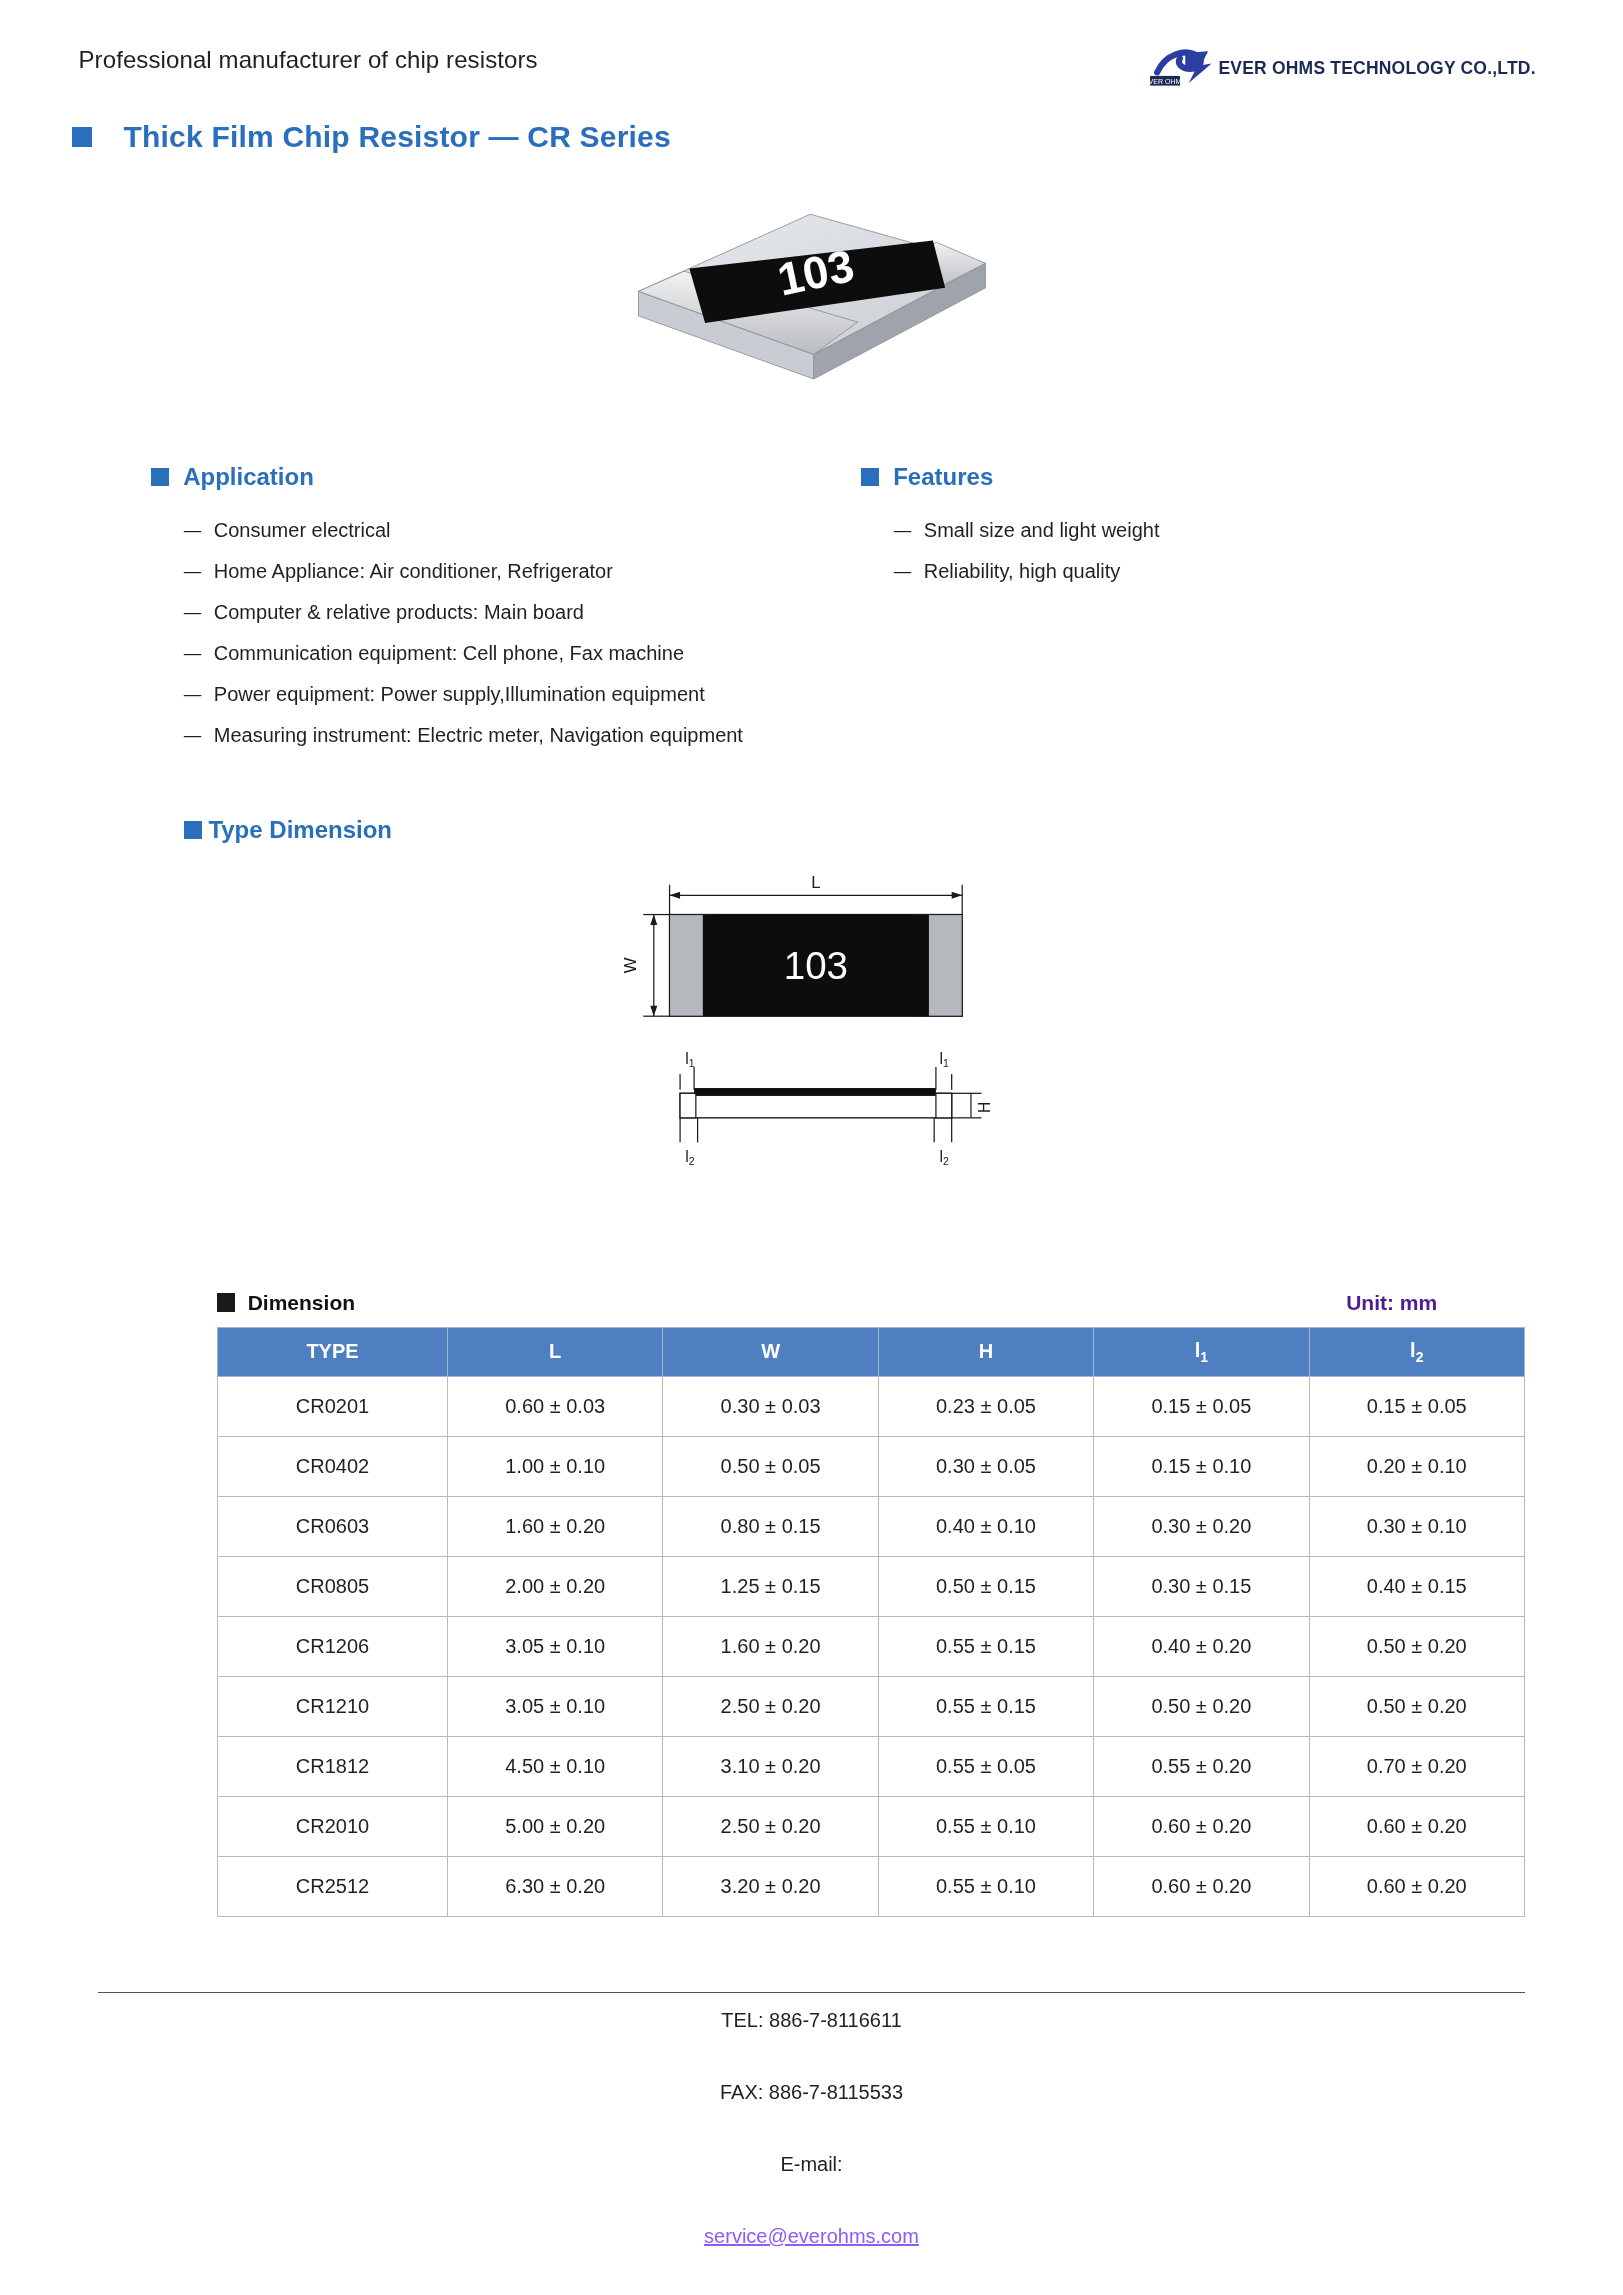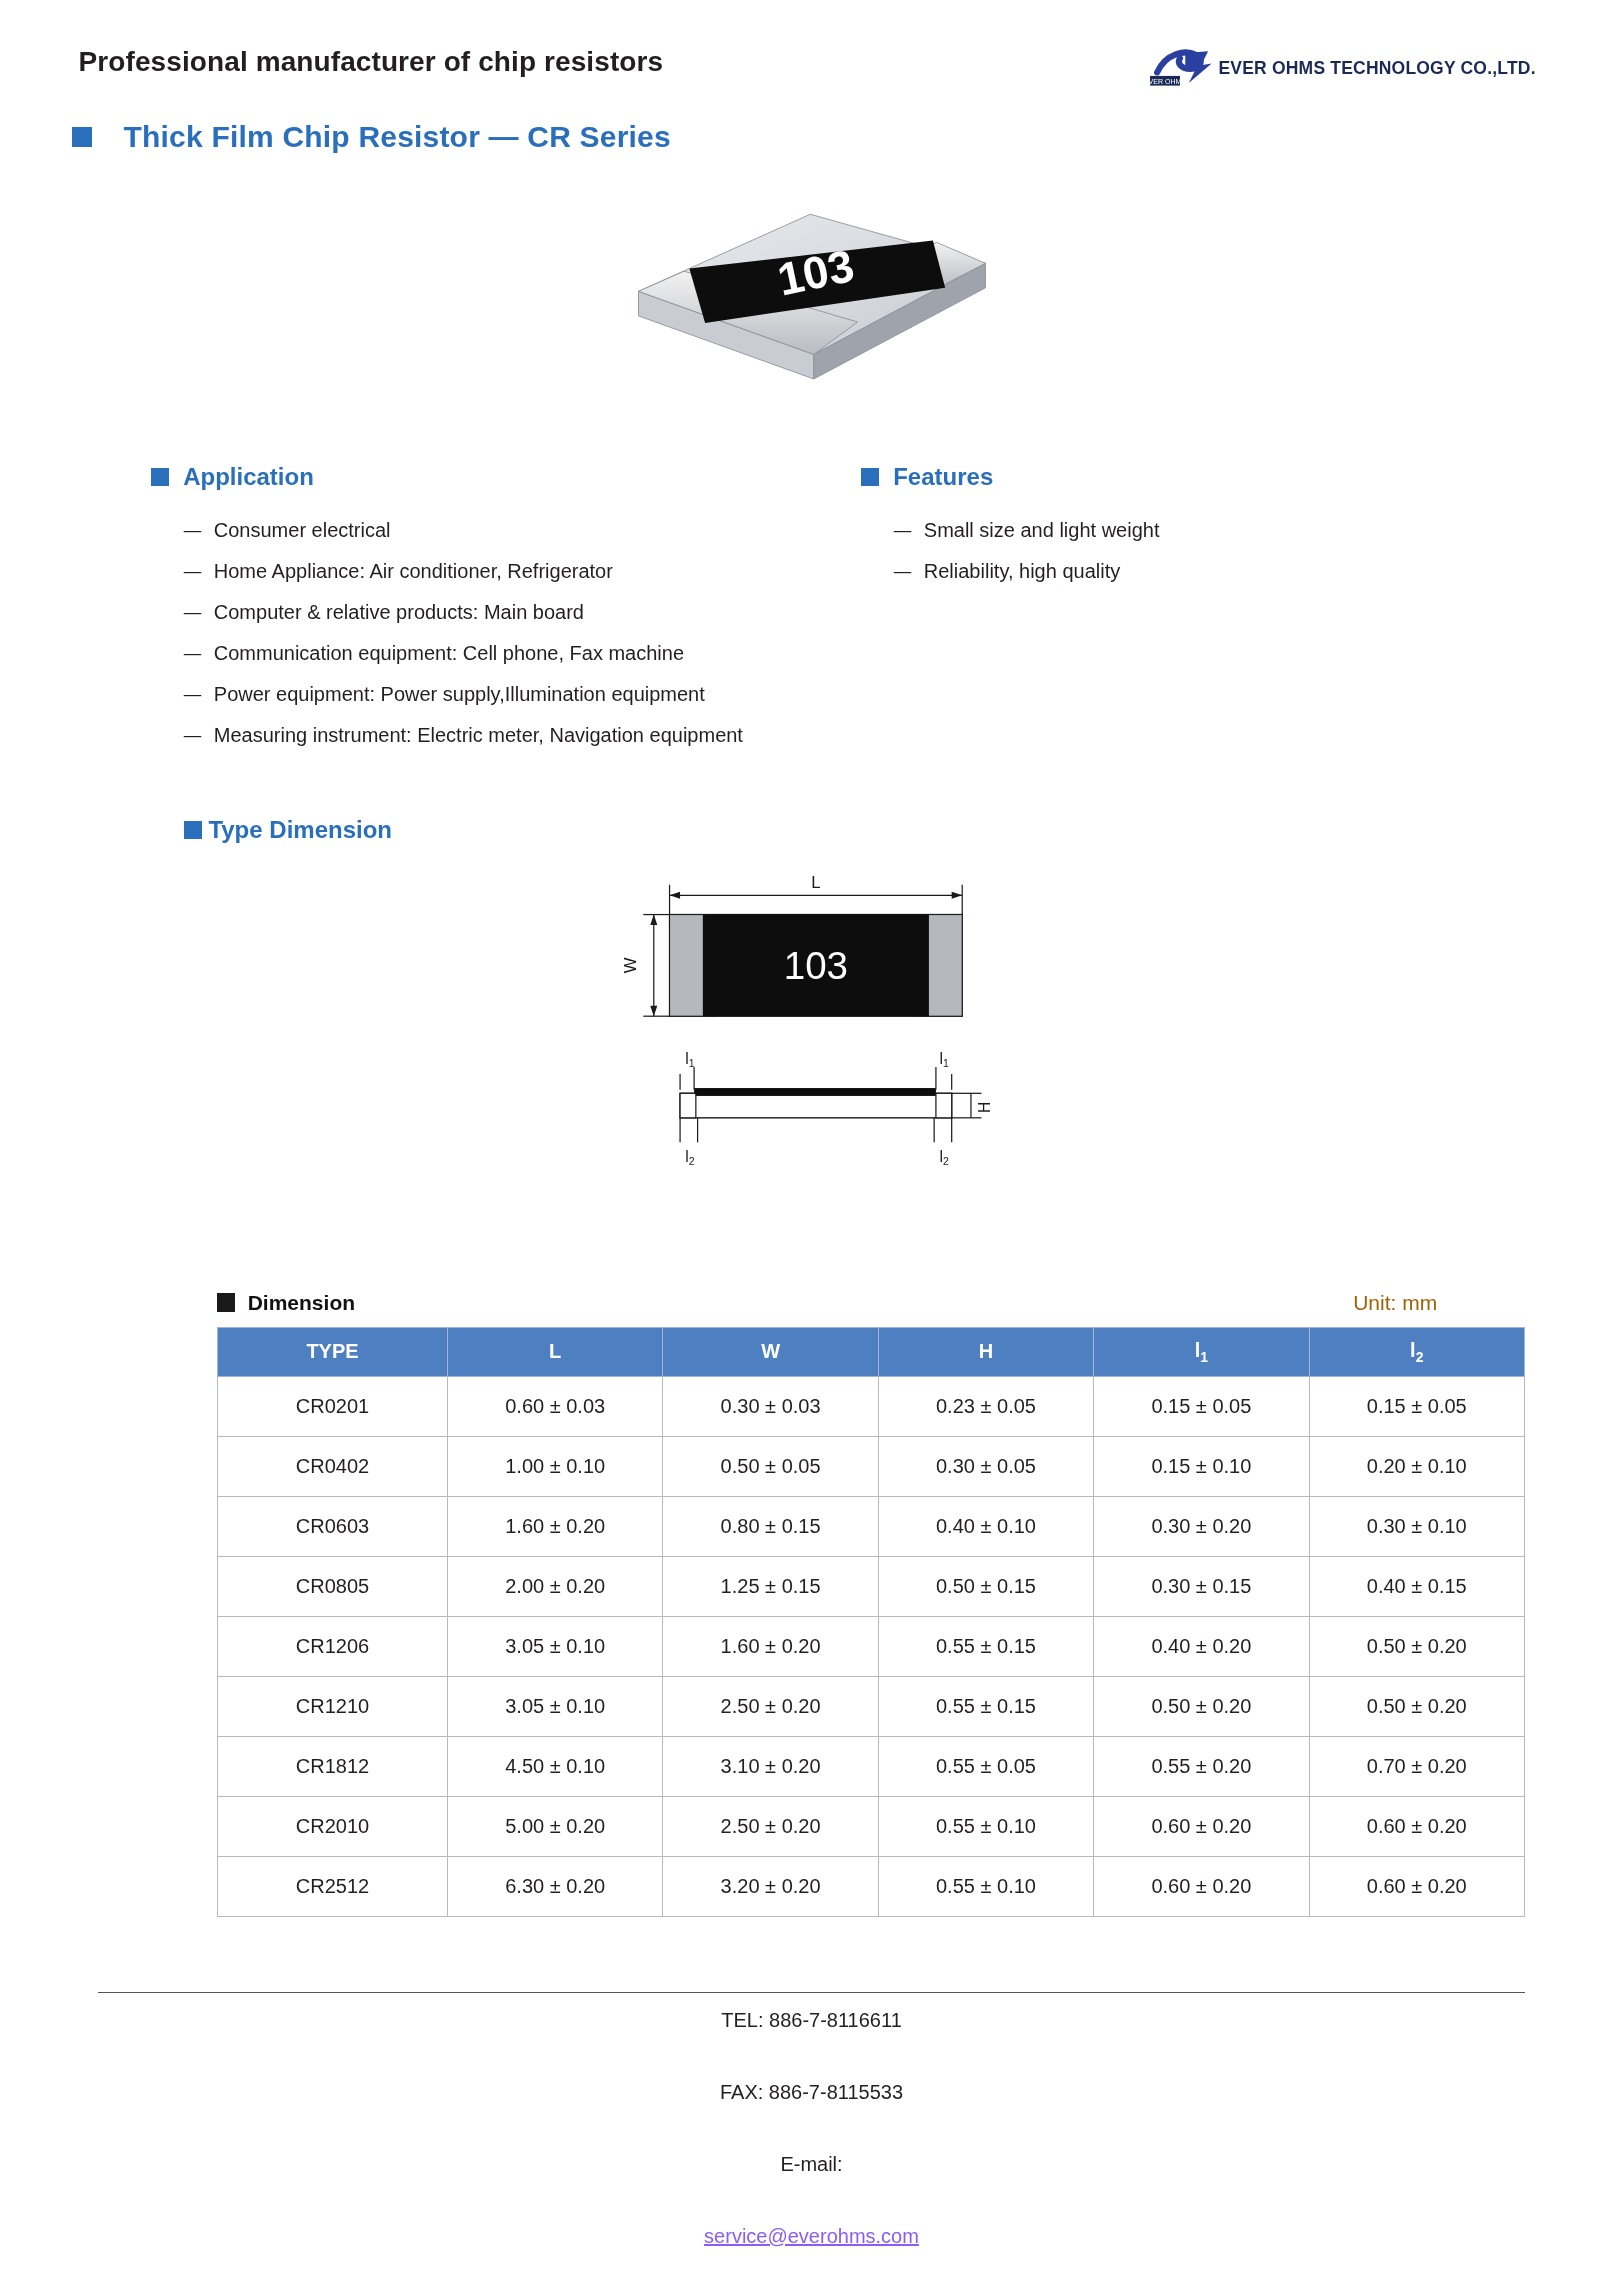--- a/index.html
+++ b/index.html
@@ -13,21 +13,21 @@
     position: relative;
   }
   .page { width: 1623px; min-height: 2295px; position: relative; padding: 0 61px; }
 
   
   .top-header {
     display: flex; align-items: flex-start; justify-content: space-between;
     padding: 46px 17.5px 0 17.5px;
   }
   .tagline {
-    font-size: 28px; font-weight: bold; color: #231f20;
+    font-size: 24px; font-weight: normal; color: #231f20;
     letter-spacing: 0.1px;
   }
   .logo-wrap { display: flex; align-items: center; gap: 1px; padding-right: 8.8px; }
   .logo-mark { position: relative; width: 67px; height: 44px; }
   .logo-mark svg { display:block; }
   .logo-text { font-size: 17.5px; font-weight: bold; color: #1b2a55; letter-spacing: 0.2px; white-space: nowrap; }
 
   
   .title-row { display: flex; align-items: center; gap: 32px; margin: 30px 0 0 10.5px; }
   .sq { width: 20px; height: 20px; background: #2a6fbb; display: inline-block; }
@@ -59,21 +59,21 @@
   .drawing { display:flex; justify-content:center; margin-top: 24.5px; }
 
   
   .dim-bar {
     display: flex; align-items: center; justify-content: space-between;
     margin: 54px 8.8px 12.3px 156px; padding-right: 116px; gap: 17px;
   }
   .dim-bar-left { display: flex; align-items: center; gap: 12.3px; }
   .dim-bar-left .sq { width: 18.4px; height: 18.4px; }
   .dim-label { font-size: 21px; font-weight: bold; color: #111; }
-  .unit-label { font-size: 21px; font-weight: normal; color: #a16207; }
+  .unit-label { font-size: 21px; font-weight: bold; color: #4c1d95; }
 
   table.dims {
     border-collapse: collapse;
     width: 1308px;
     margin-left: 156px;
     table-layout: fixed;
   }
   table.dims th {
     background: #4e7fc1; color: #ffffff; font-size: 20px; font-weight: bold;
     height: 49px; border: 0.9px solid #9fb6d6; text-align:center;

